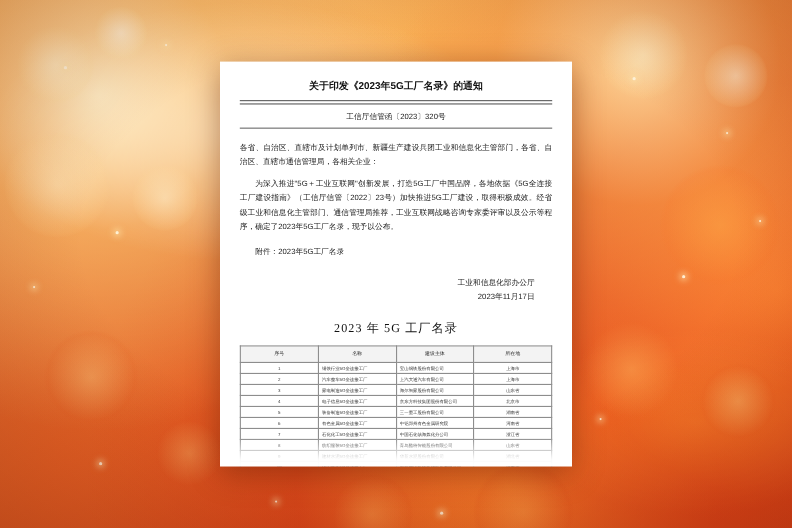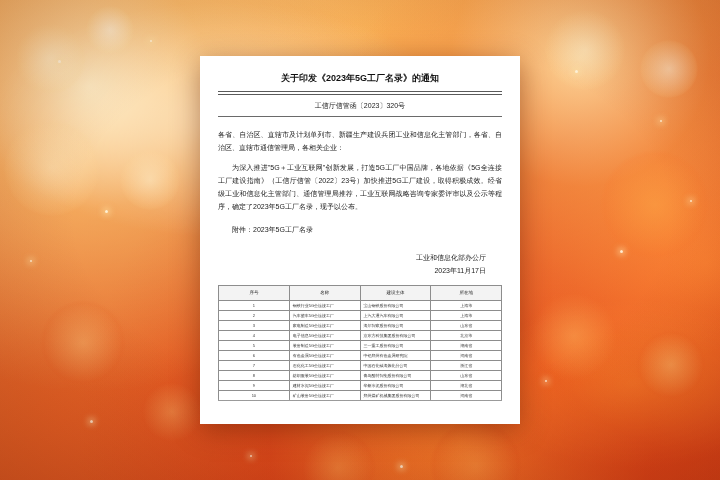--- a/index.html
+++ b/index.html
@@ -225,20 +225,21 @@
       <div class="doc-body">
         <p>各省、自治区、直辖市及计划单列市、新疆生产建设兵团工业和信息化主管部门，各省、自治区、直辖市通信管理局，各相关企业：</p>
         <p class="indent">为深入推进"5G＋工业互联网"创新发展，打造5G工厂中国品牌，各地依据《5G全连接工厂建设指南》（工信厅信管〔2022〕23号）加快推进5G工厂建设，取得积极成效。经省级工业和信息化主管部门、通信管理局推荐，工业互联网战略咨询专家委评审以及公示等程序，确定了2023年5G工厂名录，现予以公布。</p>
         <div class="doc-attach">附件：2023年5G工厂名录</div>
         <div class="doc-sign">
           <div>工业和信息化部办公厅</div>
           <div>2023年11月17日</div>
         </div>
       </div>
 
+      <div class="annex-title">2023 年 5G 工厂名录</div>
 
       <table class="annex-table">
         <thead>
           <tr>
             <th>序号</th>
             <th>名称</th>
             <th>建设主体</th>
             <th>所在地</th>
           </tr>
         </thead>

